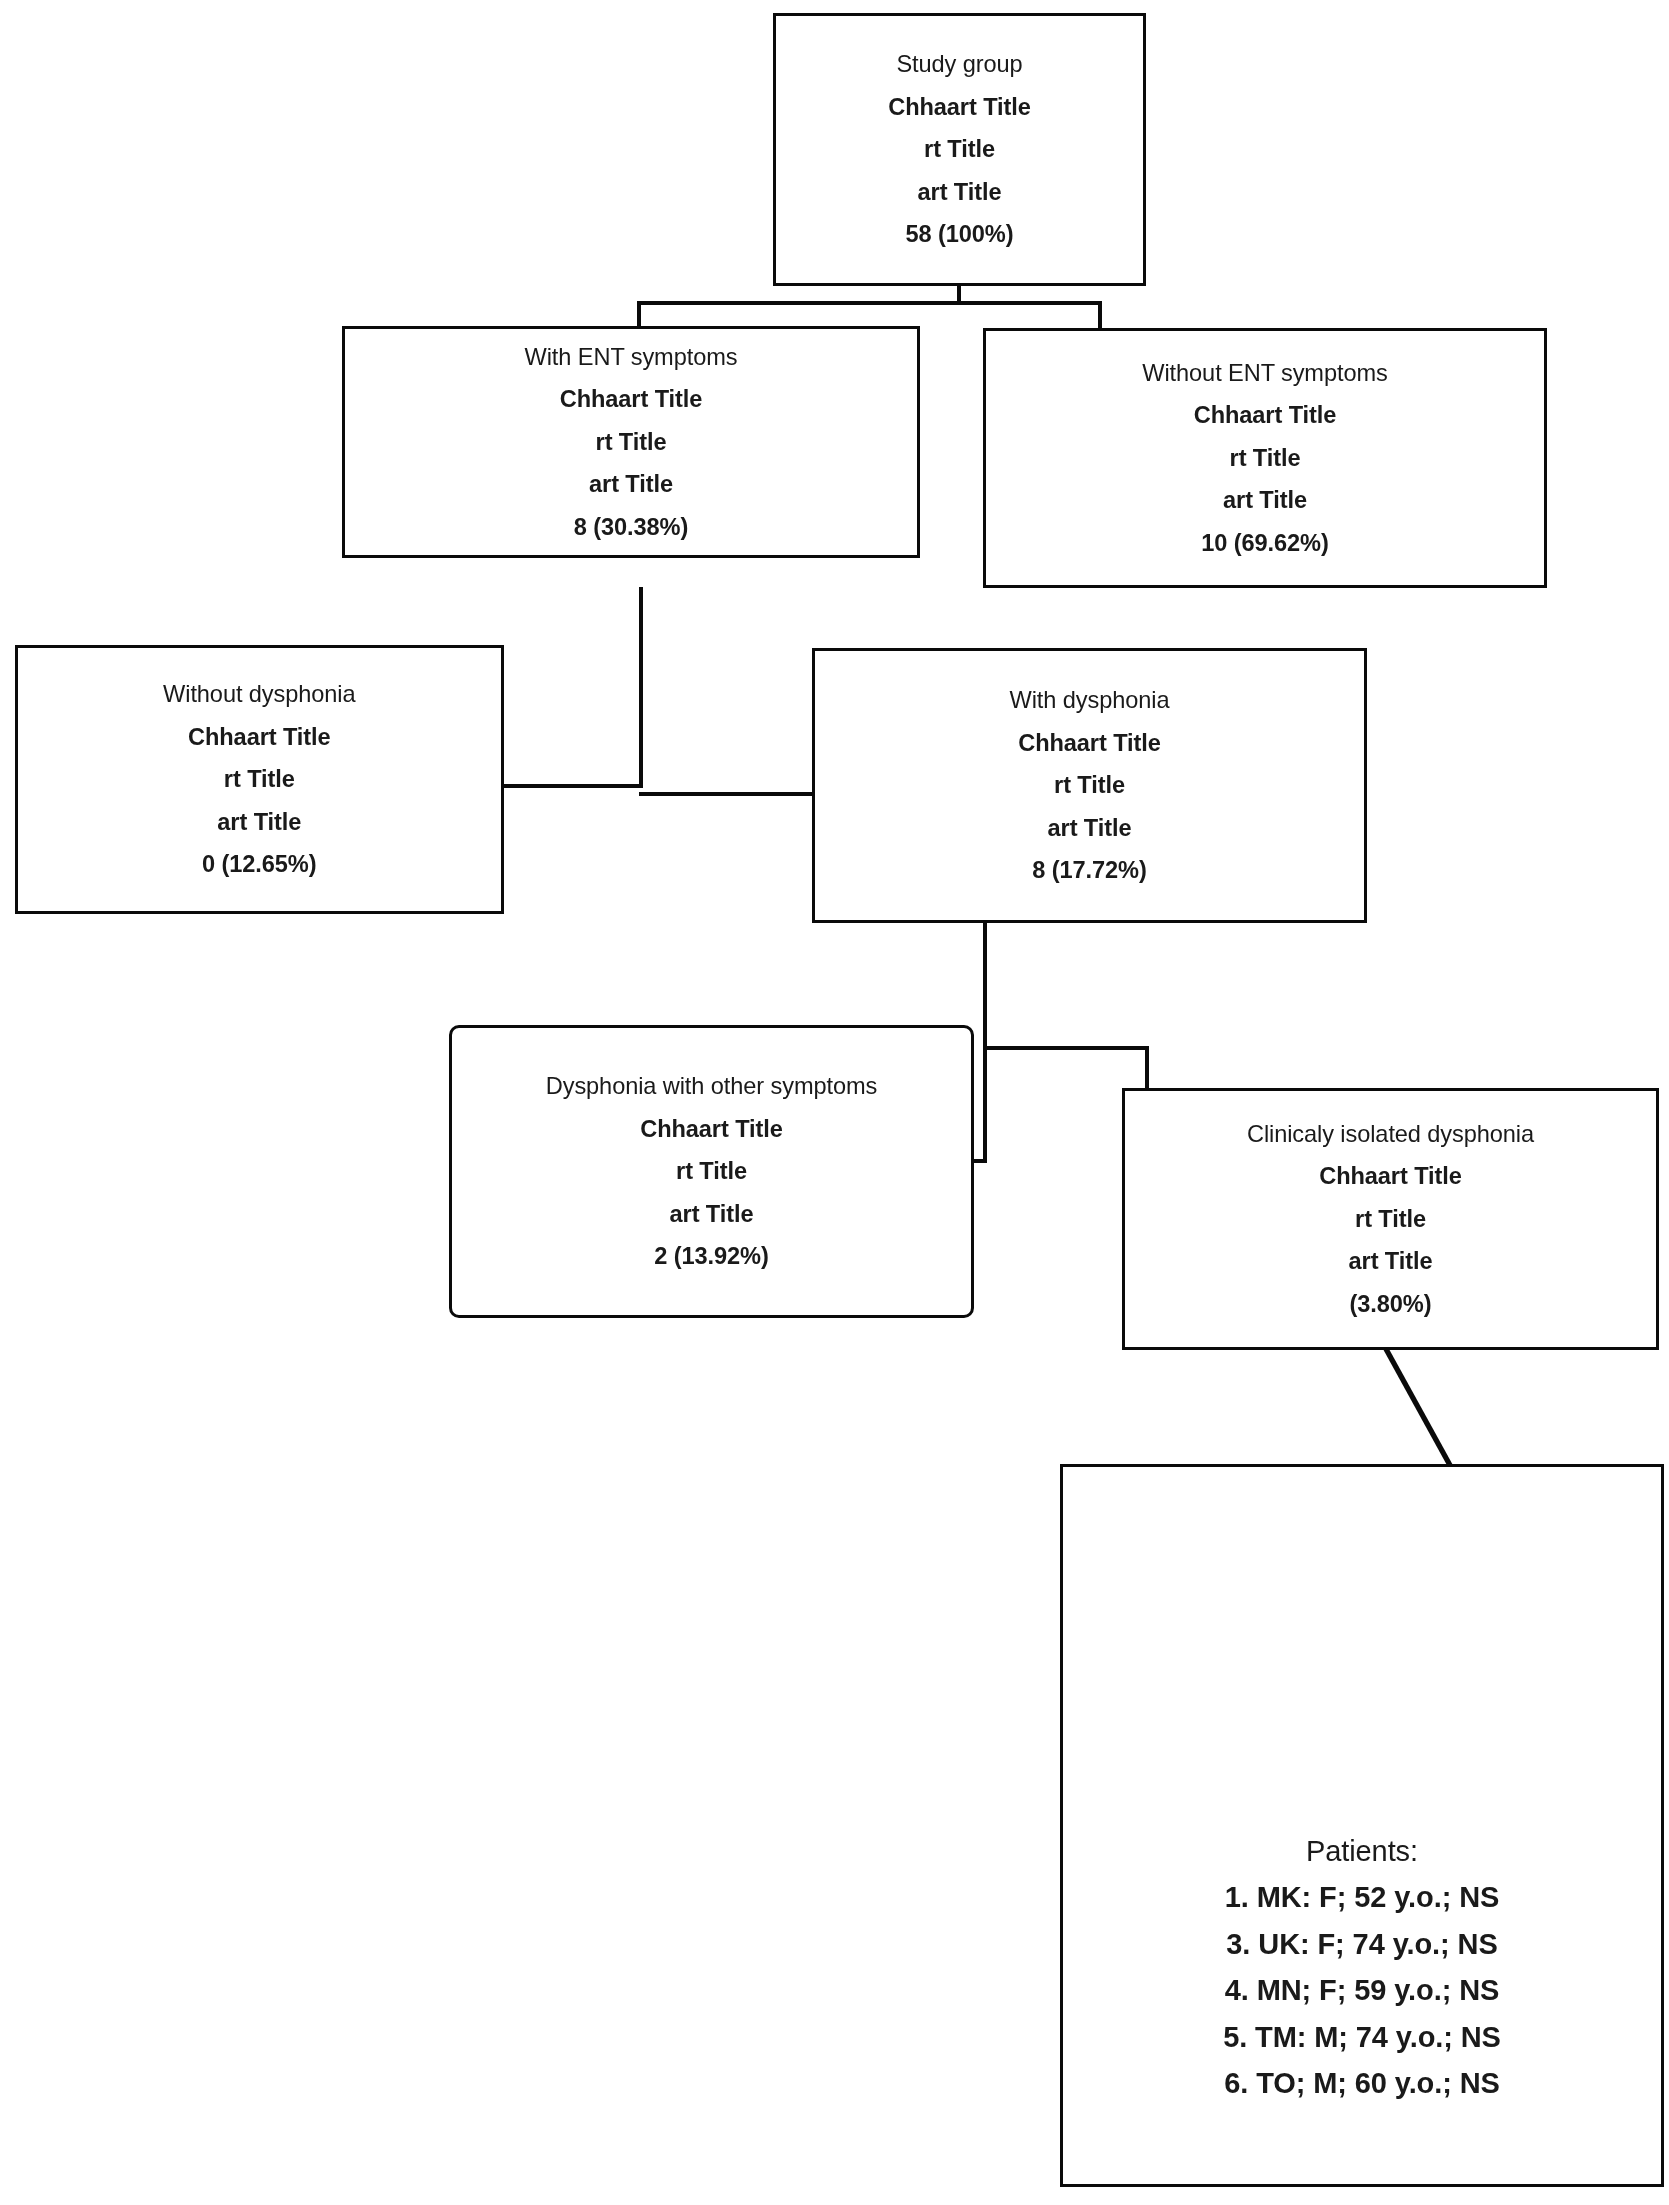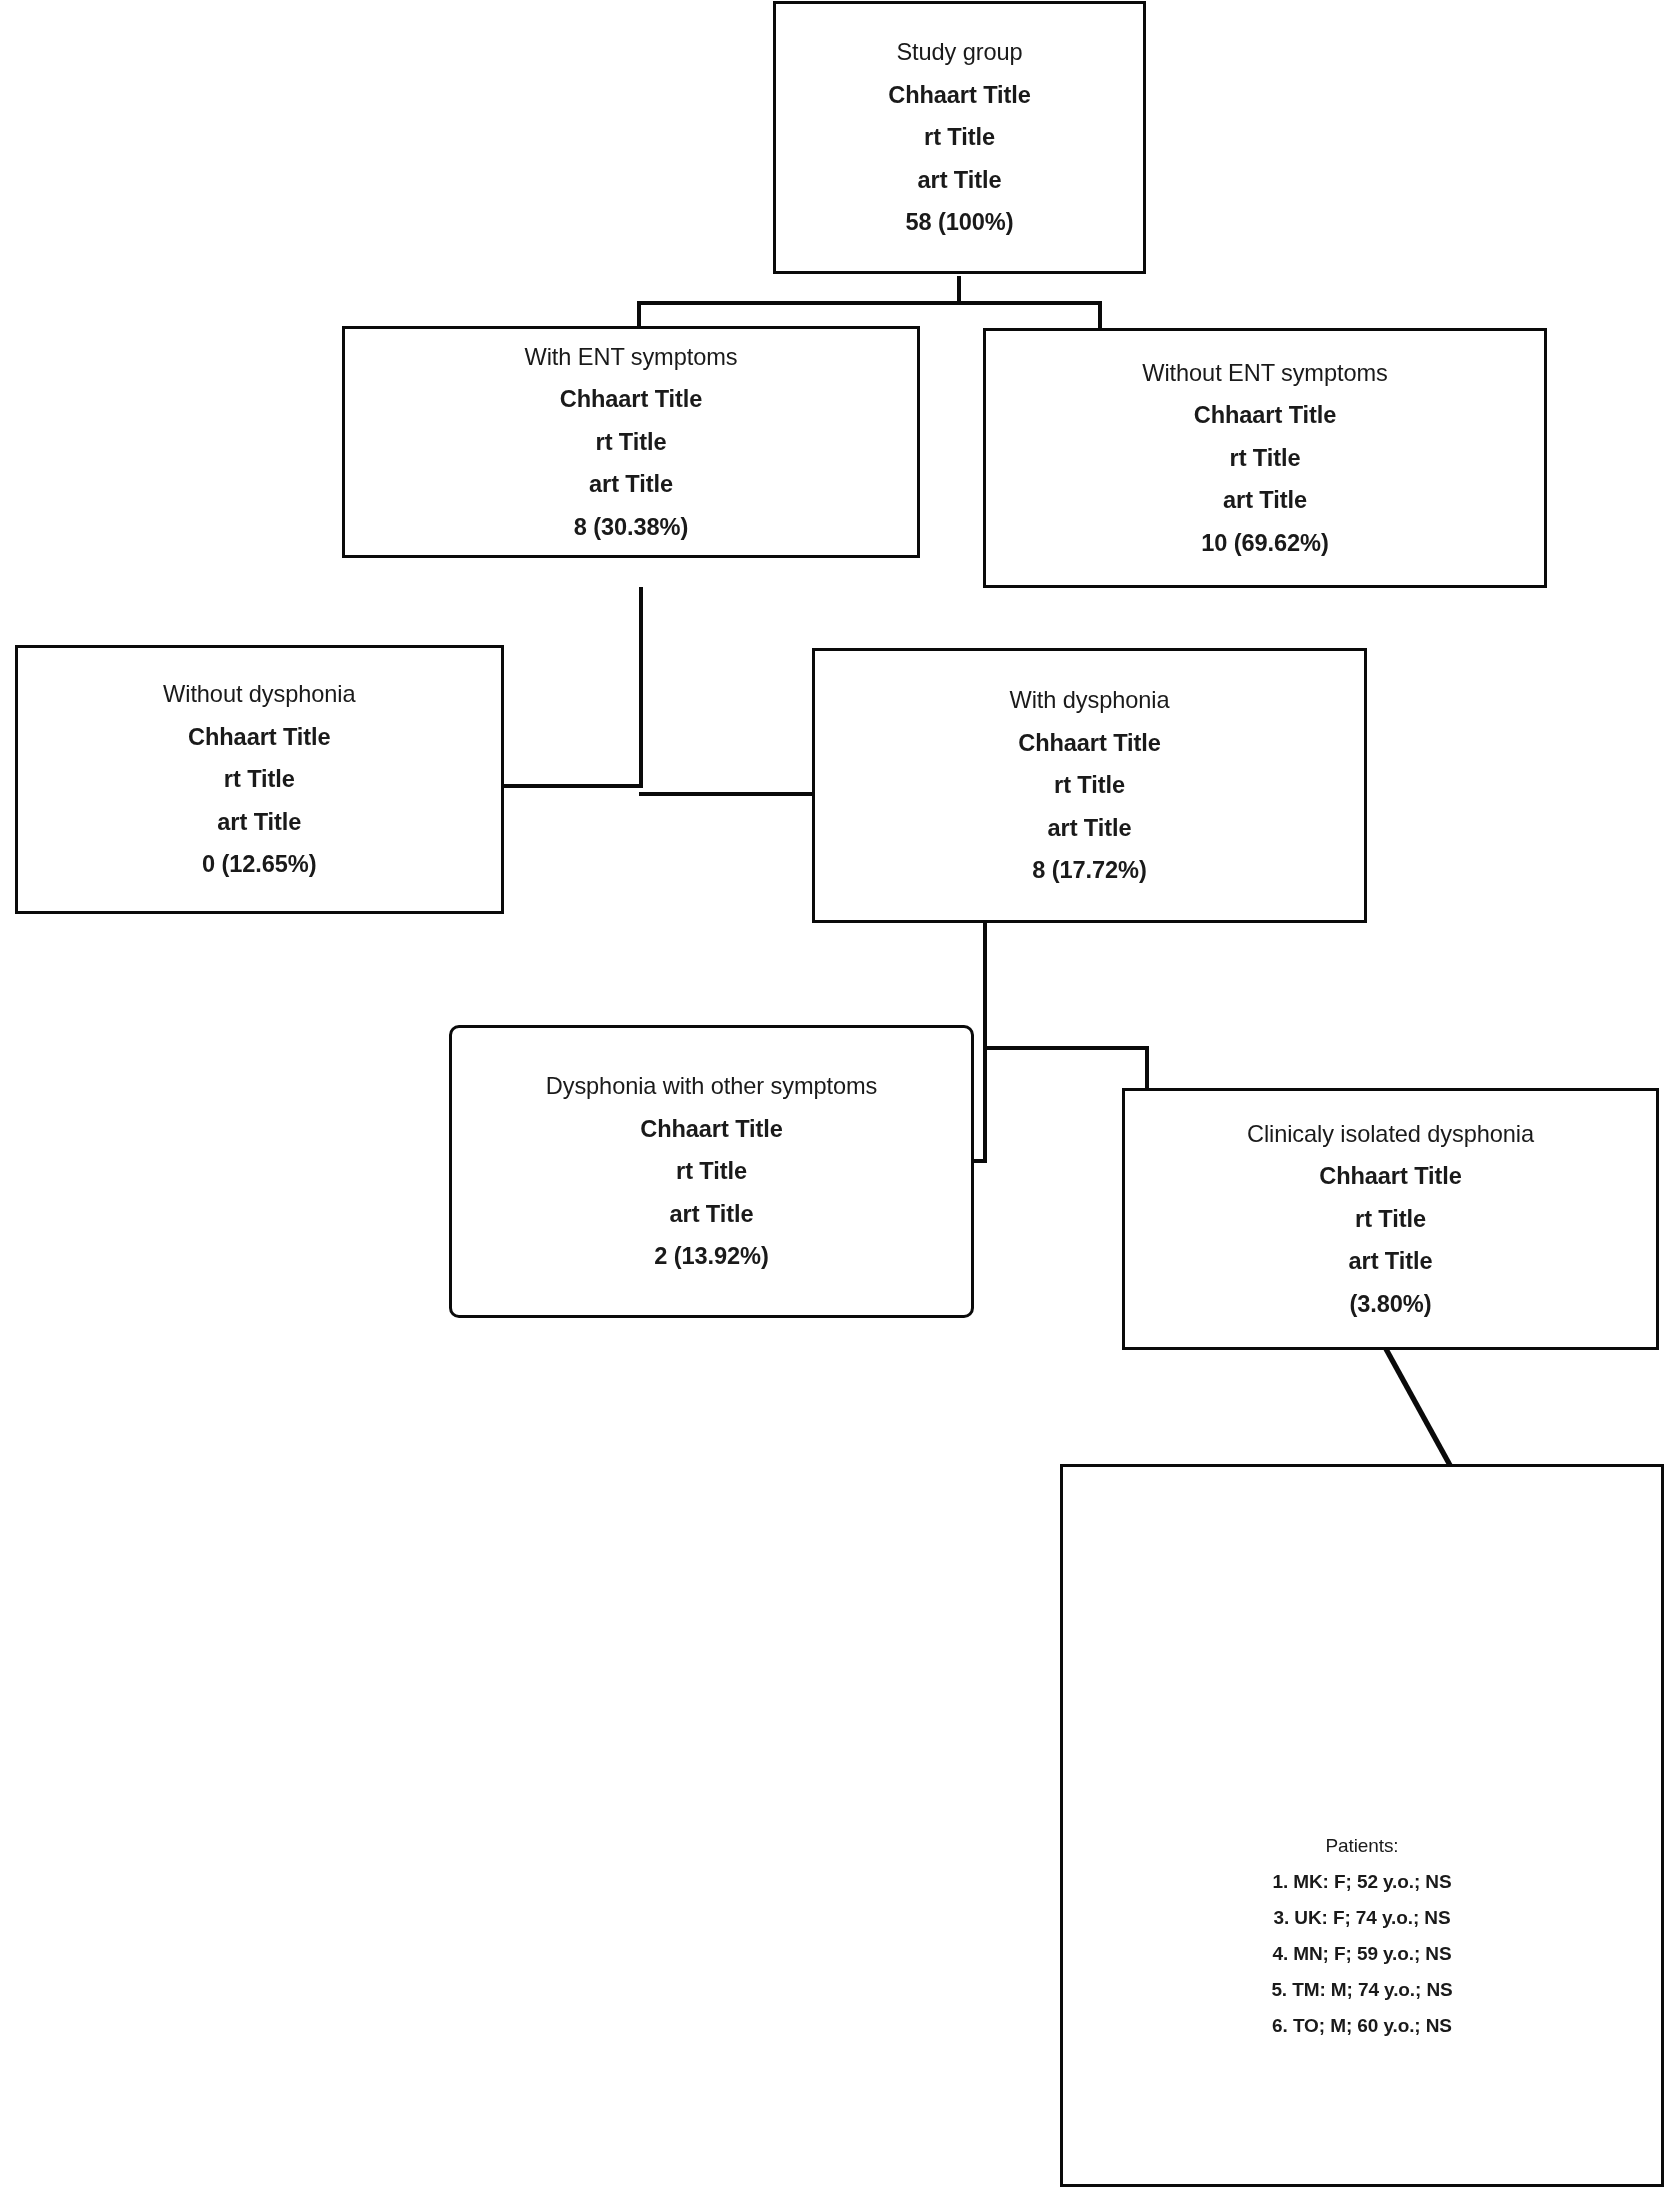--- a/index.html
+++ b/index.html
@@ -39,21 +39,21 @@
   }
   .node .line + .line{ margin-top:17.7px;font-weight:bold; }
 
   .node.heavy{ border-width:3.5px; }
 
   
   #node-patients{
     justify-content:flex-start;
     padding-top:369px;
   }
-  #node-patients .line{ font-size:19px; }
+  #node-patients .line{ font-size:29px; }
   #node-patients .line + .line{ margin-top:16px; }
 
   
   .conn{
     position:absolute;
     background:#0a0a0a;
     z-index:1;
   }
   .conn.v{ width:3.5px; }
   .conn.h{ height:3.5px; }
@@ -80,21 +80,21 @@
 
   <div class="conn v" style="left:983px; top:922px; height:241px;"></div>
   <div class="conn h" style="left:983px; top:1046px; width:165px;"></div>
   <div class="conn v" style="left:1145px; top:1046px; height:46px;"></div>
   <div class="conn h" style="left:970px; top:1159px; width:16px;"></div>
 
   <svg class="diag" style="left:1358px; top:1340px; width:153px; height:142px;" viewBox="0 0 260 240">
     <line x1="45" y1="10" x2="158" y2="215" stroke="#0a0a0a" stroke-width="9"></line>
   </svg>
 
-  <div class="node heavy" id="node-study-group" style="left:773px; top:1px; width:373px; height:273px;">
+  <div class="node heavy" id="node-study-group" style="left:773px; top:13px; width:373px; height:273px;">
     <span class="line">Study group</span>
     <span class="line">Chhaart Title</span>
     <span class="line">rt Title</span>
     <span class="line">art Title</span>
     <span class="line">58 (100%)</span>
   </div>
 
   <div class="node heavy" id="node-with-ent" style="left:342px; top:326px; width:578px; height:232px;">
     <span class="line">With ENT symptoms</span>
     <span class="line">Chhaart Title</span>

